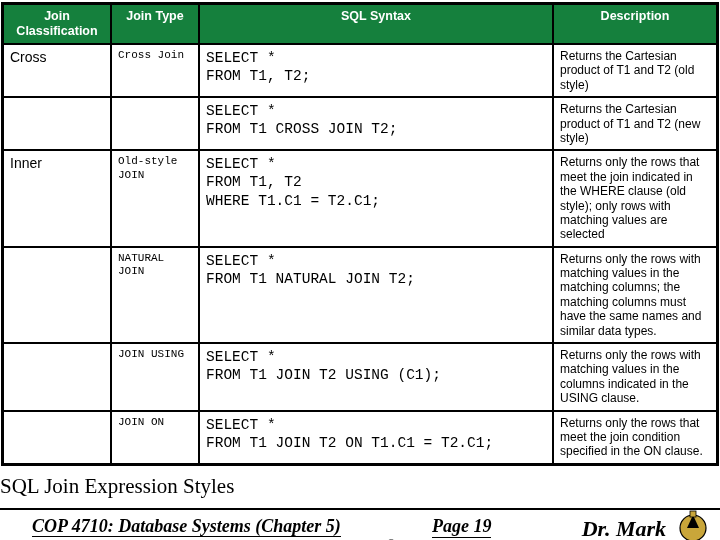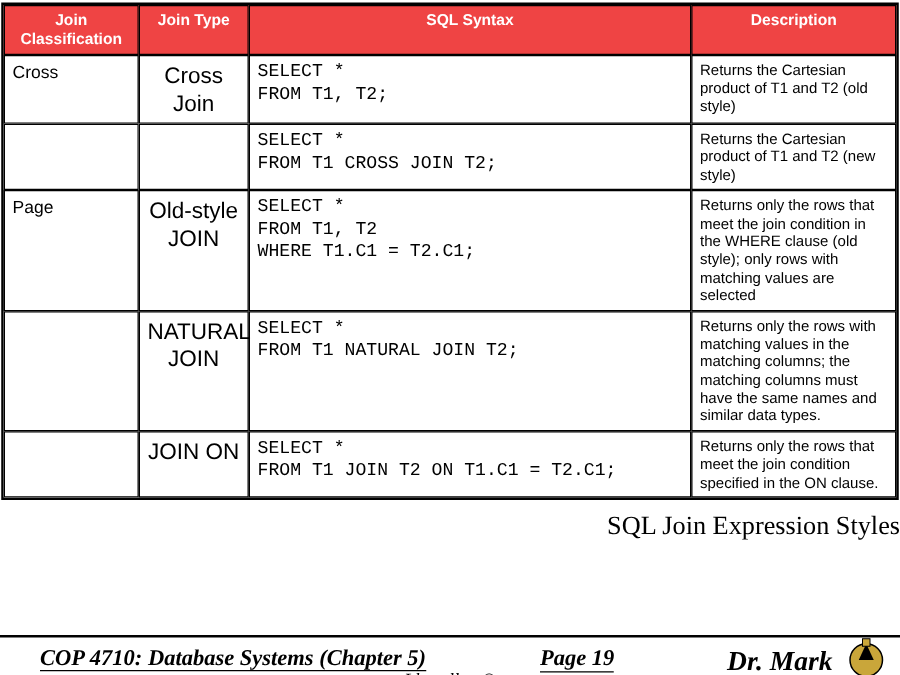--- a/index.html
+++ b/index.html
@@ -1,29 +1,29 @@
 <!DOCTYPE html>
 <html><head>
 <meta charset="utf-8">
 <style>
   * { margin: 0; padding: 0; box-sizing: border-box; }
   html, body { width: 720px; height: 540px; font-family: Arial, Helvetica, sans-serif; background: #fff; overflow: hidden; }
   .slide { width: 720px; height: 540px; position: relative; }
   table.joins { width: 714px; margin: 2px auto 0 auto; border-collapse: separate; border-spacing: 0; border: 2px solid #000; table-layout: fixed; }
   table.joins th, table.joins td { border: 1px solid #000; padding: 4px 6px; vertical-align: top; }
-  table.joins th { background: #ef4444; color: #fff; font-weight: bold; font-size: 12.5px; text-align: center; line-height: 1.2; }
+  table.joins th { background: #15803d; color: #fff; font-weight: bold; font-size: 12.5px; text-align: center; line-height: 1.2; }
   col.c1 { width: 108px; }
   col.c2 { width: 88px; }
   col.c3 { width: 354px; }
   col.c4 { width: 164px; }
   td.classification { font-size: 14px; font-family: Arial, sans-serif; }
-  td.jointype { font-size: 18px; font-family: Liberation Sans, sans-serif; line-height: 1.25; text-align: center; }
+  td.jointype { font-size: 11px; font-family: Liberation Mono, monospace; line-height: 1.25; }
   td.sql { font-family: "Courier New", Courier, monospace; font-size: 14.5px; white-space: pre; line-height: 1.25; }
   td.desc { font-size: 12px; font-family: Arial, sans-serif; line-height: 1.2; }
-  .caption { text-align: right; font-family: "Times New Roman", Times, serif; font-size: 21px; margin-top: 8px; }
+  .caption { text-align: left; font-family: "Times New Roman", Times, serif; font-size: 21px; margin-top: 8px; }
   .footbar { position: absolute; left: 0; bottom: 0; width: 720px; height: 34px; border-top: 2px solid #000; background: #fff; }
   .footbar .course { position: absolute; left: 32px; top: 6px; font-family: "Times New Roman", Times, serif; font-style: italic; font-weight: bold; font-size: 18px; }
   .footbar .uline { border-bottom: 1.5px solid #000; padding-bottom: 0; }
   .footbar .page { position: absolute; left: 432px; top: 6px; font-family: "Times New Roman", Times, serif; font-style: italic; font-weight: bold; font-size: 18px; }
   .footbar .prof { position: absolute; right: 54px; top: 6px; font-family: "Times New Roman", Times, serif; font-style: italic; font-weight: bold; font-size: 22px; }
   .logo { position: absolute; right: 6px; bottom: 0; width: 42px; height: 34px; }
   .logo svg { width: 42px; height: 34px; }
   
   .empty { background: #fff; }
   .truncated { position:absolute; left:50%; transform:translateX(-50%); bottom:-12px; font-style:italic; font-family:"Times New Roman",serif; font-size:15px; color:#000; }
@@ -57,33 +57,40 @@
         <td class="desc">Returns the Cartesian product of T1 and T2 (old style)</td>
       </tr>
       <tr>
         <td class="classification empty"></td>
         <td class="jointype empty"></td>
         <td class="sql">SELECT *
 FROM T1 CROSS JOIN T2;</td>
         <td class="desc">Returns the Cartesian product of T1 and T2 (new style)</td>
       </tr>
       <tr>
-        <td class="classification">Page</td>
+        <td class="classification">Inner</td>
         <td class="jointype">Old-style JOIN</td>
         <td class="sql">SELECT *
 FROM T1, T2
 WHERE T1.C1 = T2.C1;</td>
-        <td class="desc">Returns only the rows that meet the join condition in the WHERE clause (old style); only rows with matching values are selected</td>
+        <td class="desc">Returns only the rows that meet the join indicated in the WHERE clause (old style); only rows with matching values are selected</td>
       </tr>
       <tr>
         <td class="classification empty"></td>
         <td class="jointype">NATURAL JOIN</td>
         <td class="sql">SELECT *
 FROM T1 NATURAL JOIN T2;</td>
         <td class="desc">Returns only the rows with matching values in the matching columns; the matching columns must have the same names and similar data types.</td>
+      </tr>
+      <tr>
+        <td class="classification empty"></td>
+        <td class="jointype">JOIN USING</td>
+        <td class="sql">SELECT *
+FROM T1 JOIN T2 USING (C1);</td>
+        <td class="desc">Returns only the rows with matching values in the columns indicated in the USING clause.</td>
       </tr>
       <tr>
         <td class="classification empty"></td>
         <td class="jointype">JOIN ON</td>
         <td class="sql">SELECT *
 FROM T1 JOIN T2 ON T1.C1 = T2.C1;</td>
         <td class="desc">Returns only the rows that meet the join condition specified in the ON clause.</td>
       </tr>
     </tbody>
   </table>

